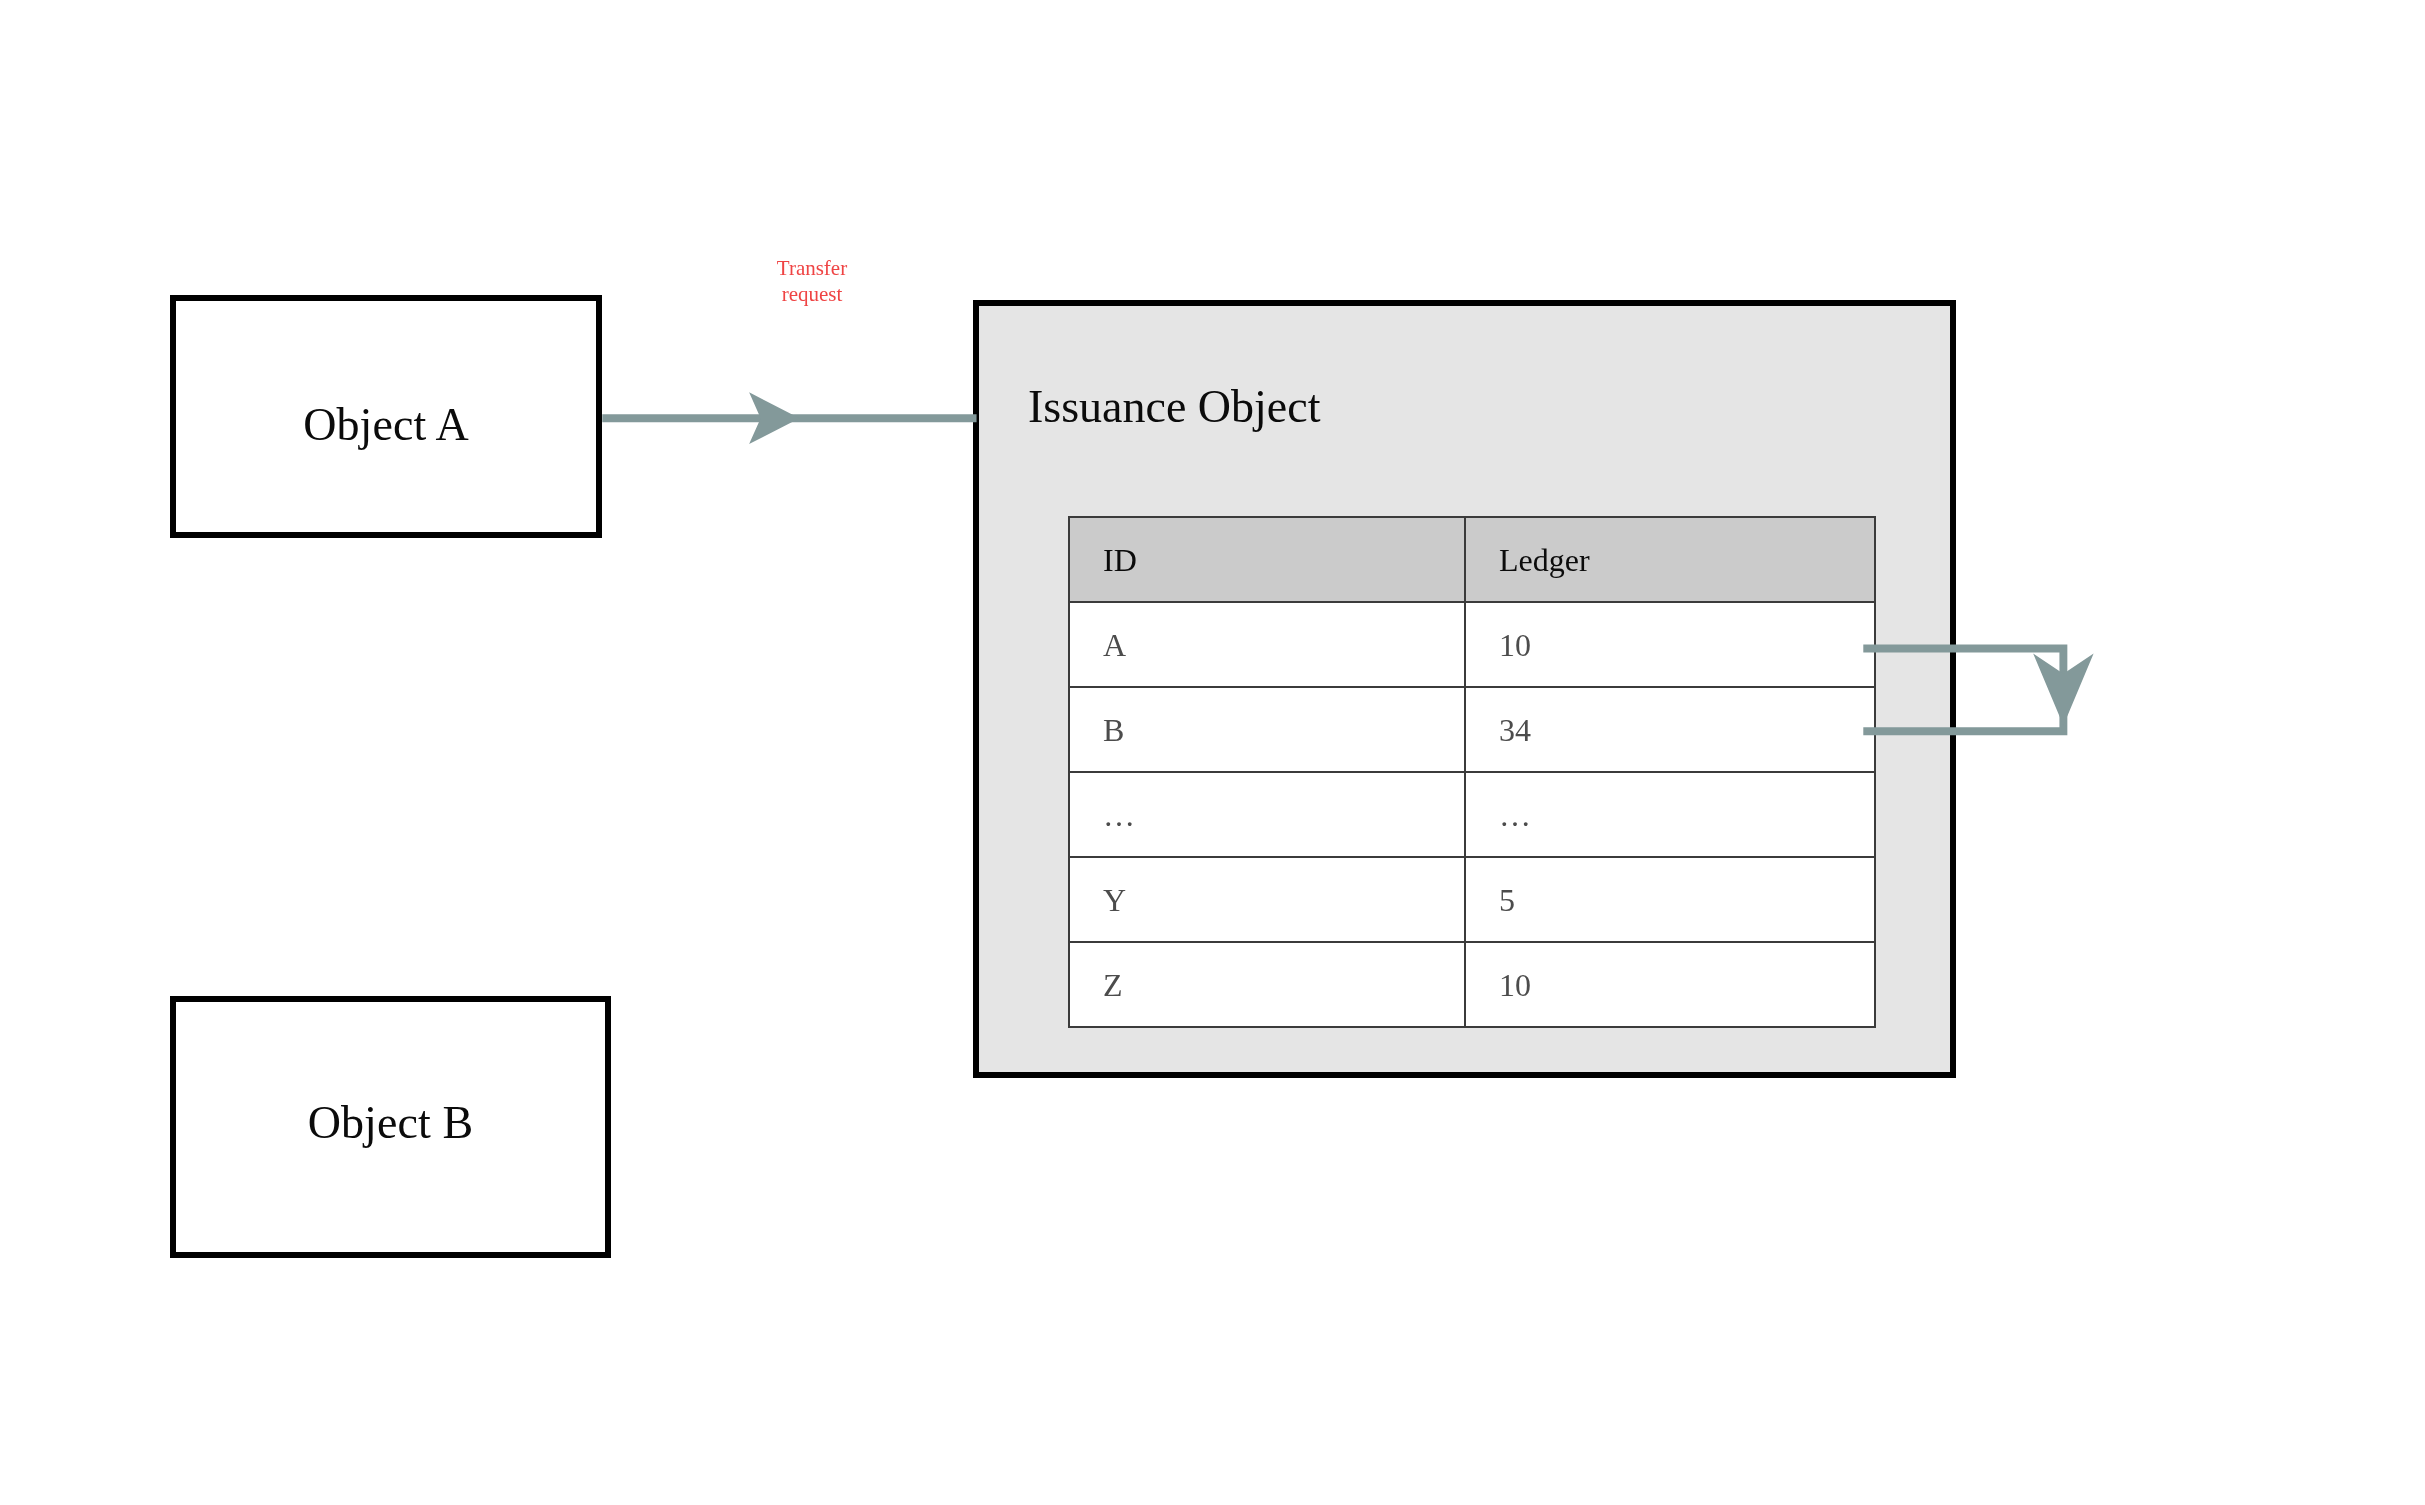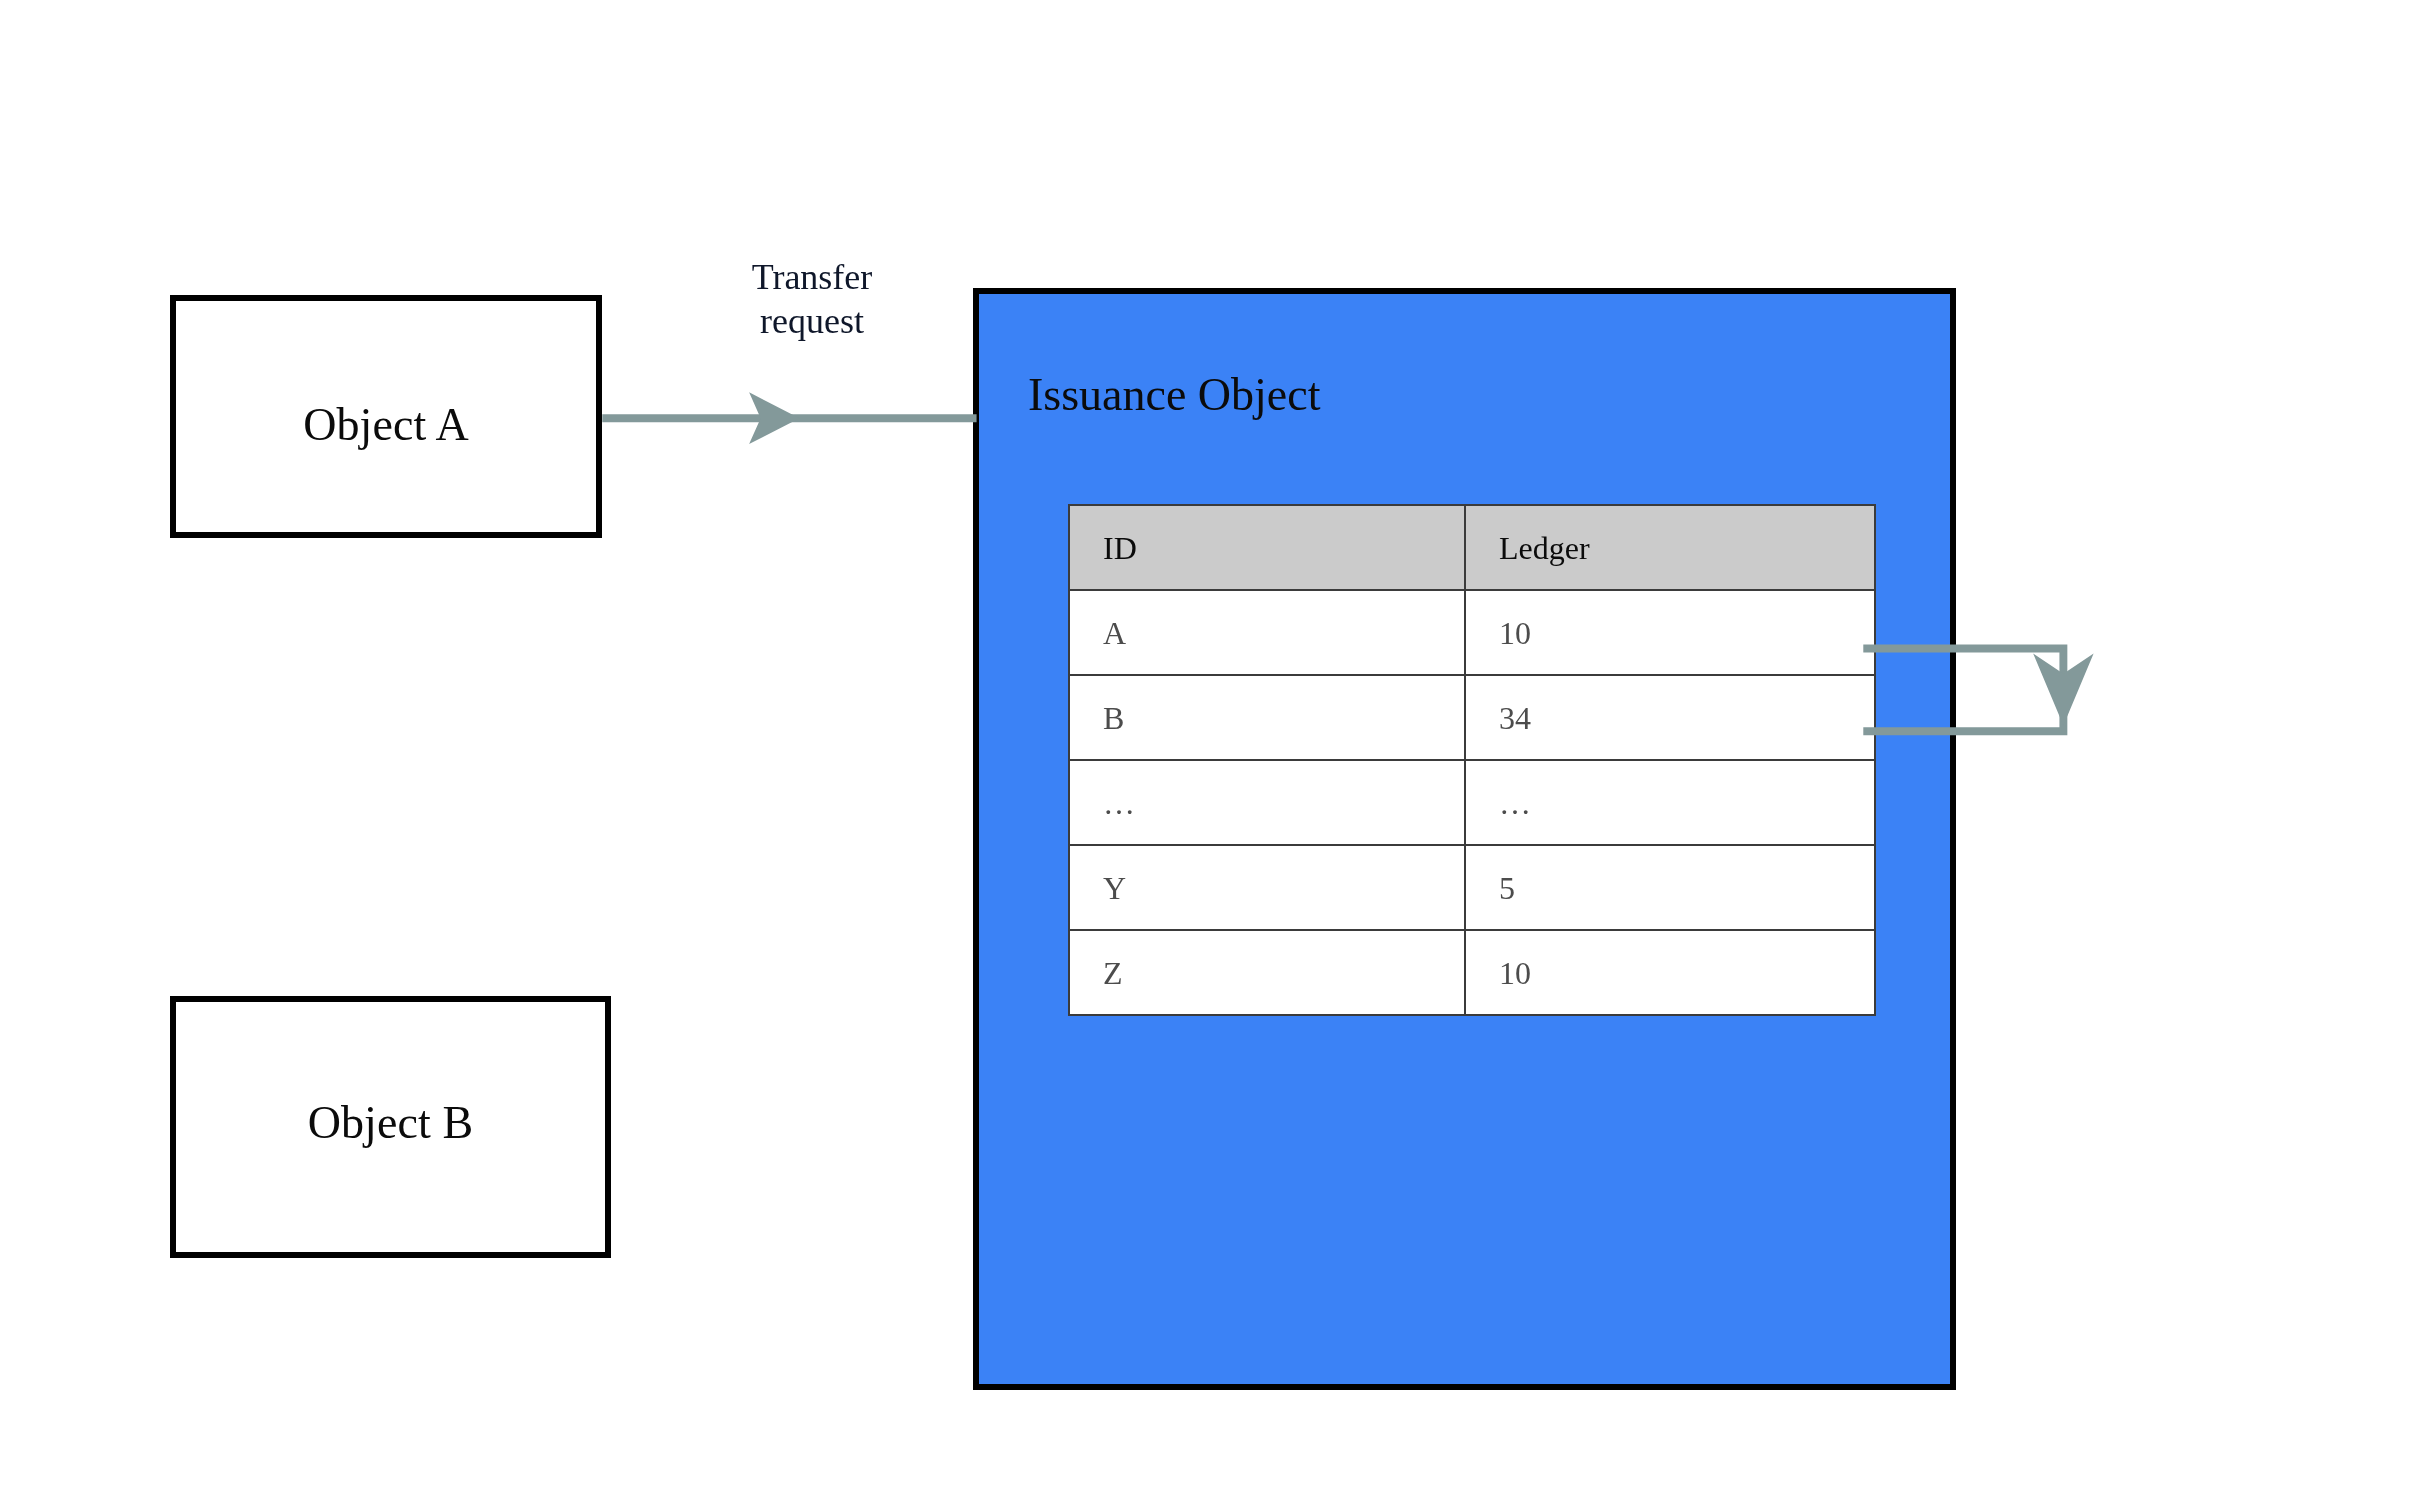--- a/index.html
+++ b/index.html
@@ -41,25 +41,25 @@
   #object-a { left: 170px; top: 295px;  width: 432px; height: 243px; }
   #object-b { left: 170px; top: 996px; width: 441px; height: 262px; }
 
   #object-a-label { top: 101px; }
   #object-b-label { top: 98px; }
 
   
   #issuance-object {
     position: absolute;
     left: 973px;
-    top: 288px;
+    top: 300px;
     width: 983px;
-    height: 1102px;
+    height: 778px;
     box-sizing: border-box;
-    background: #3b82f6;
+    background: #e5e5e5;
     border: 6.5px solid #000000;
   }
   #issuance-title {
     position: absolute;
     left: 49px;
     top: 78px;
     font-size: 46px;
     line-height: 1;
     color: #0b0b0b;
     white-space: nowrap;
@@ -105,23 +105,23 @@
     top: 0;
     width: 2426px;
     height: 1505px;
     pointer-events: none;
     overflow: visible;
   }
 
   
   .edge-label {
     position: absolute;
-    font-size: 36px;
+    font-size: 21px;
     line-height: 1.22;
-    color: #0f172a;
+    color: #ef4444;
     white-space: pre-line;
   }
   #transfer-request-label {
     left: 704px;
     top: 256px;
     width: 216px;
     text-align: center;
   }
   #ledger-update-label {
     left: 2117px;

